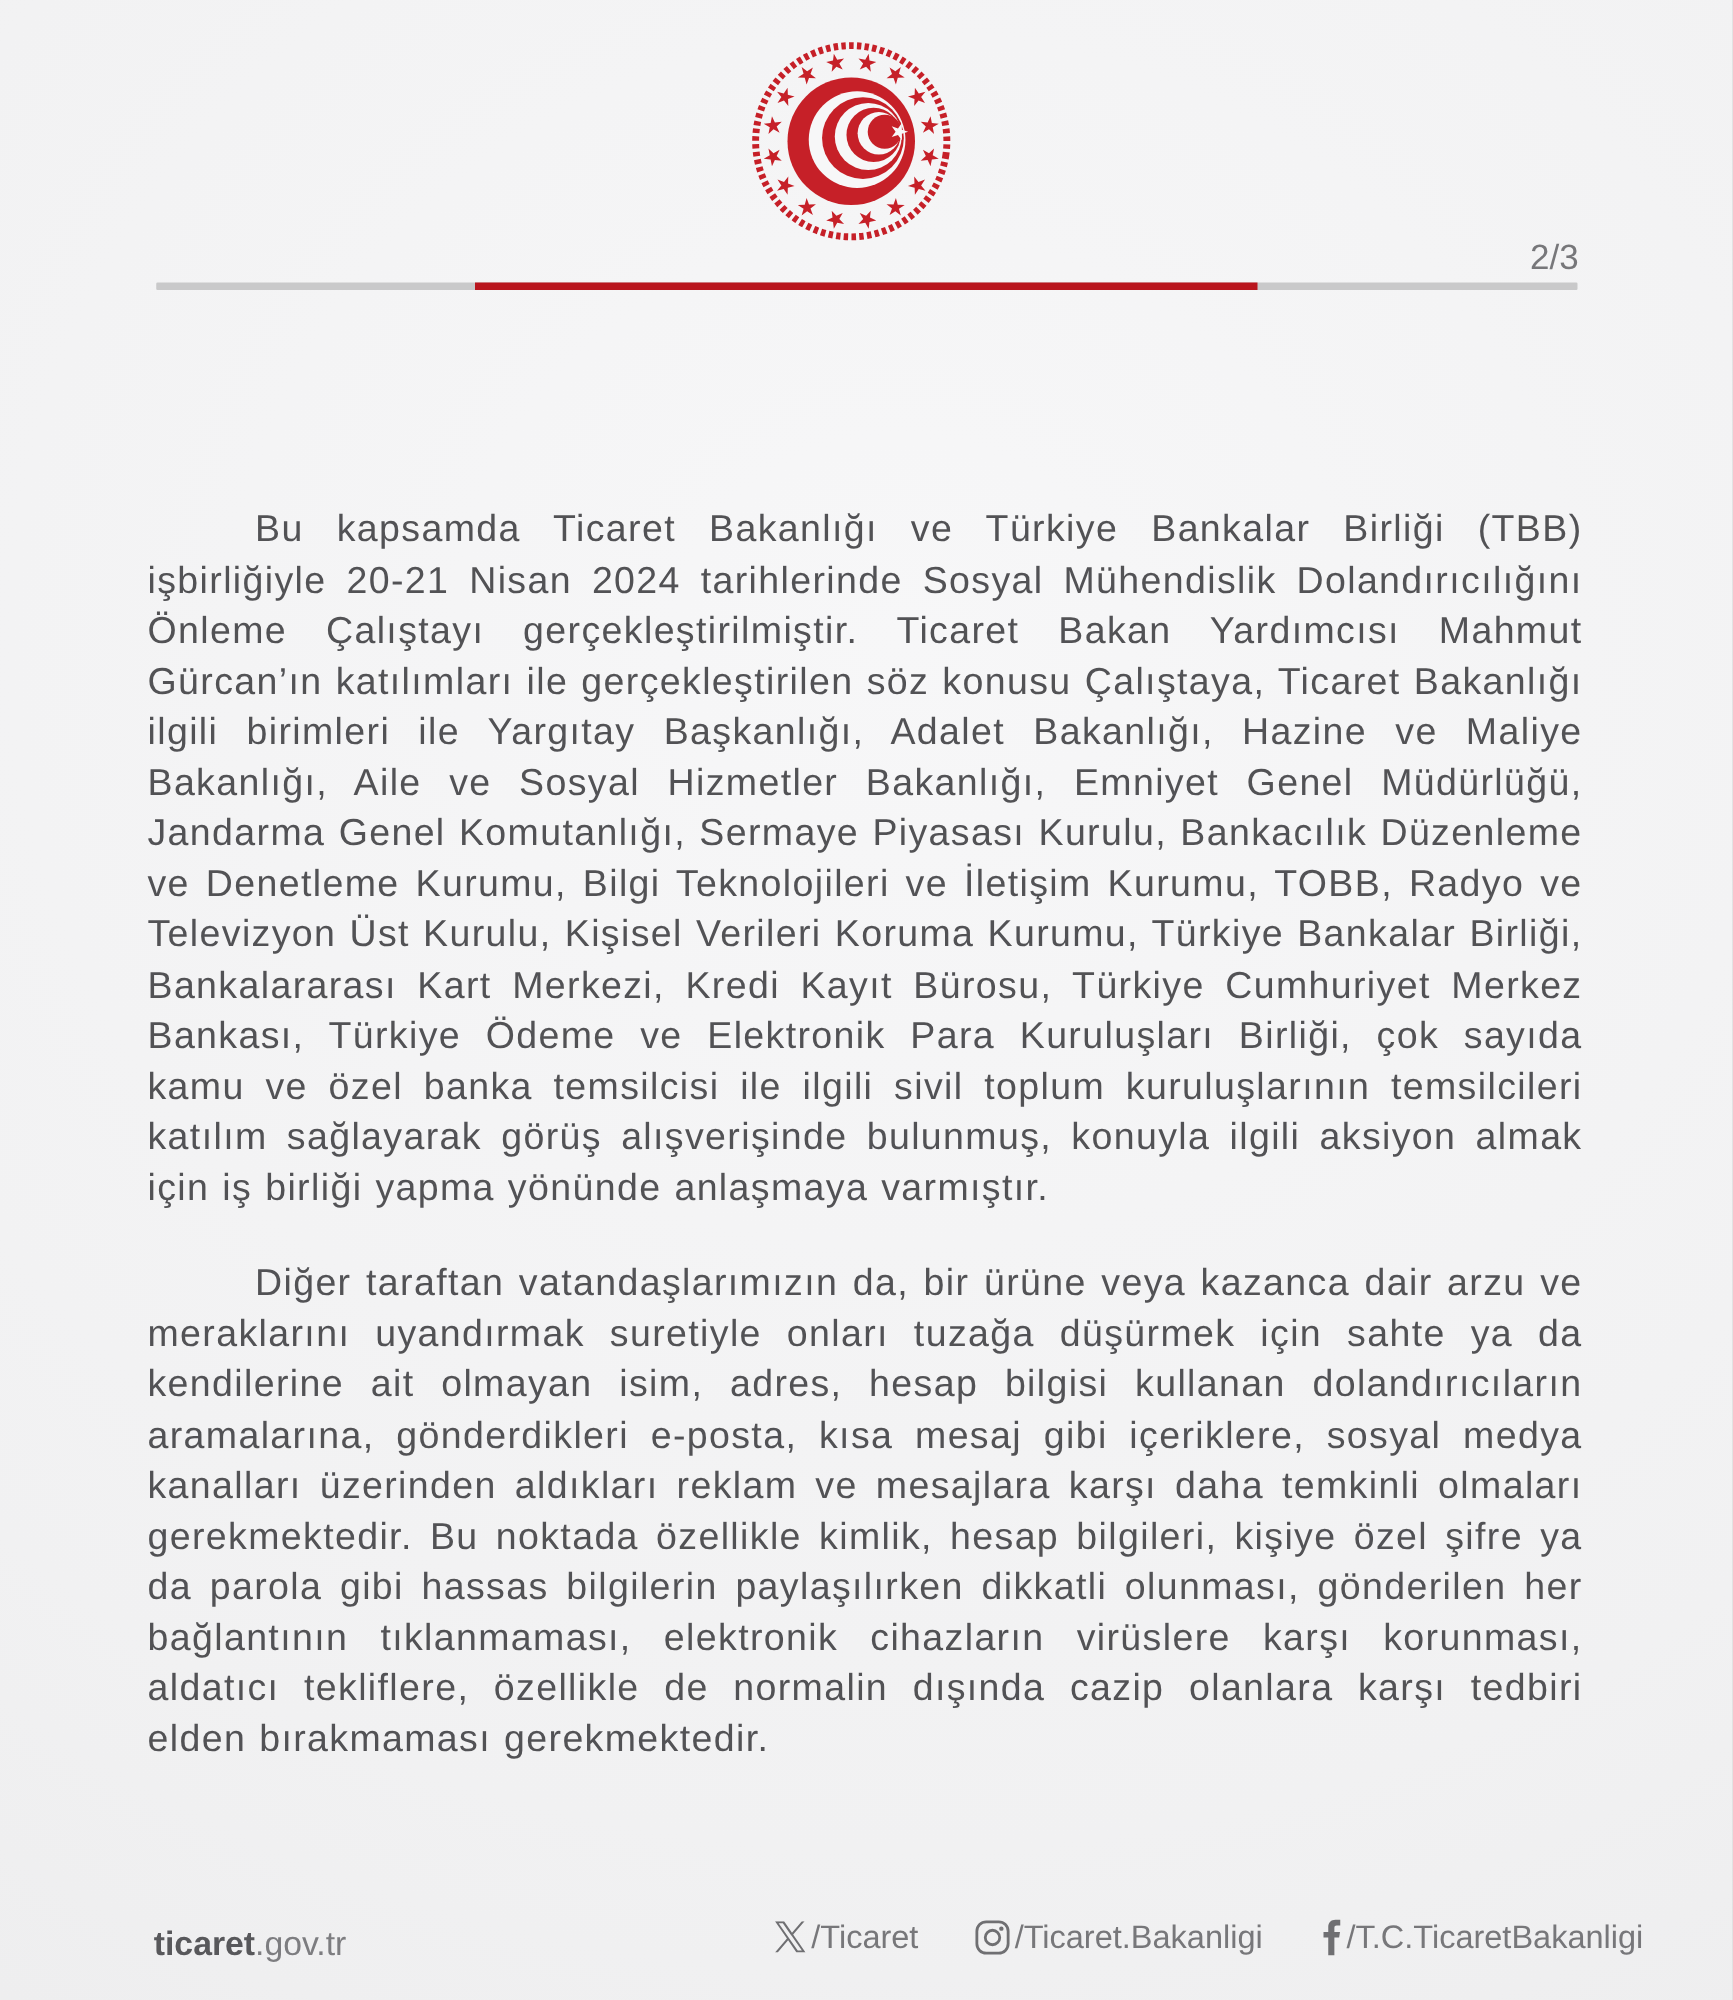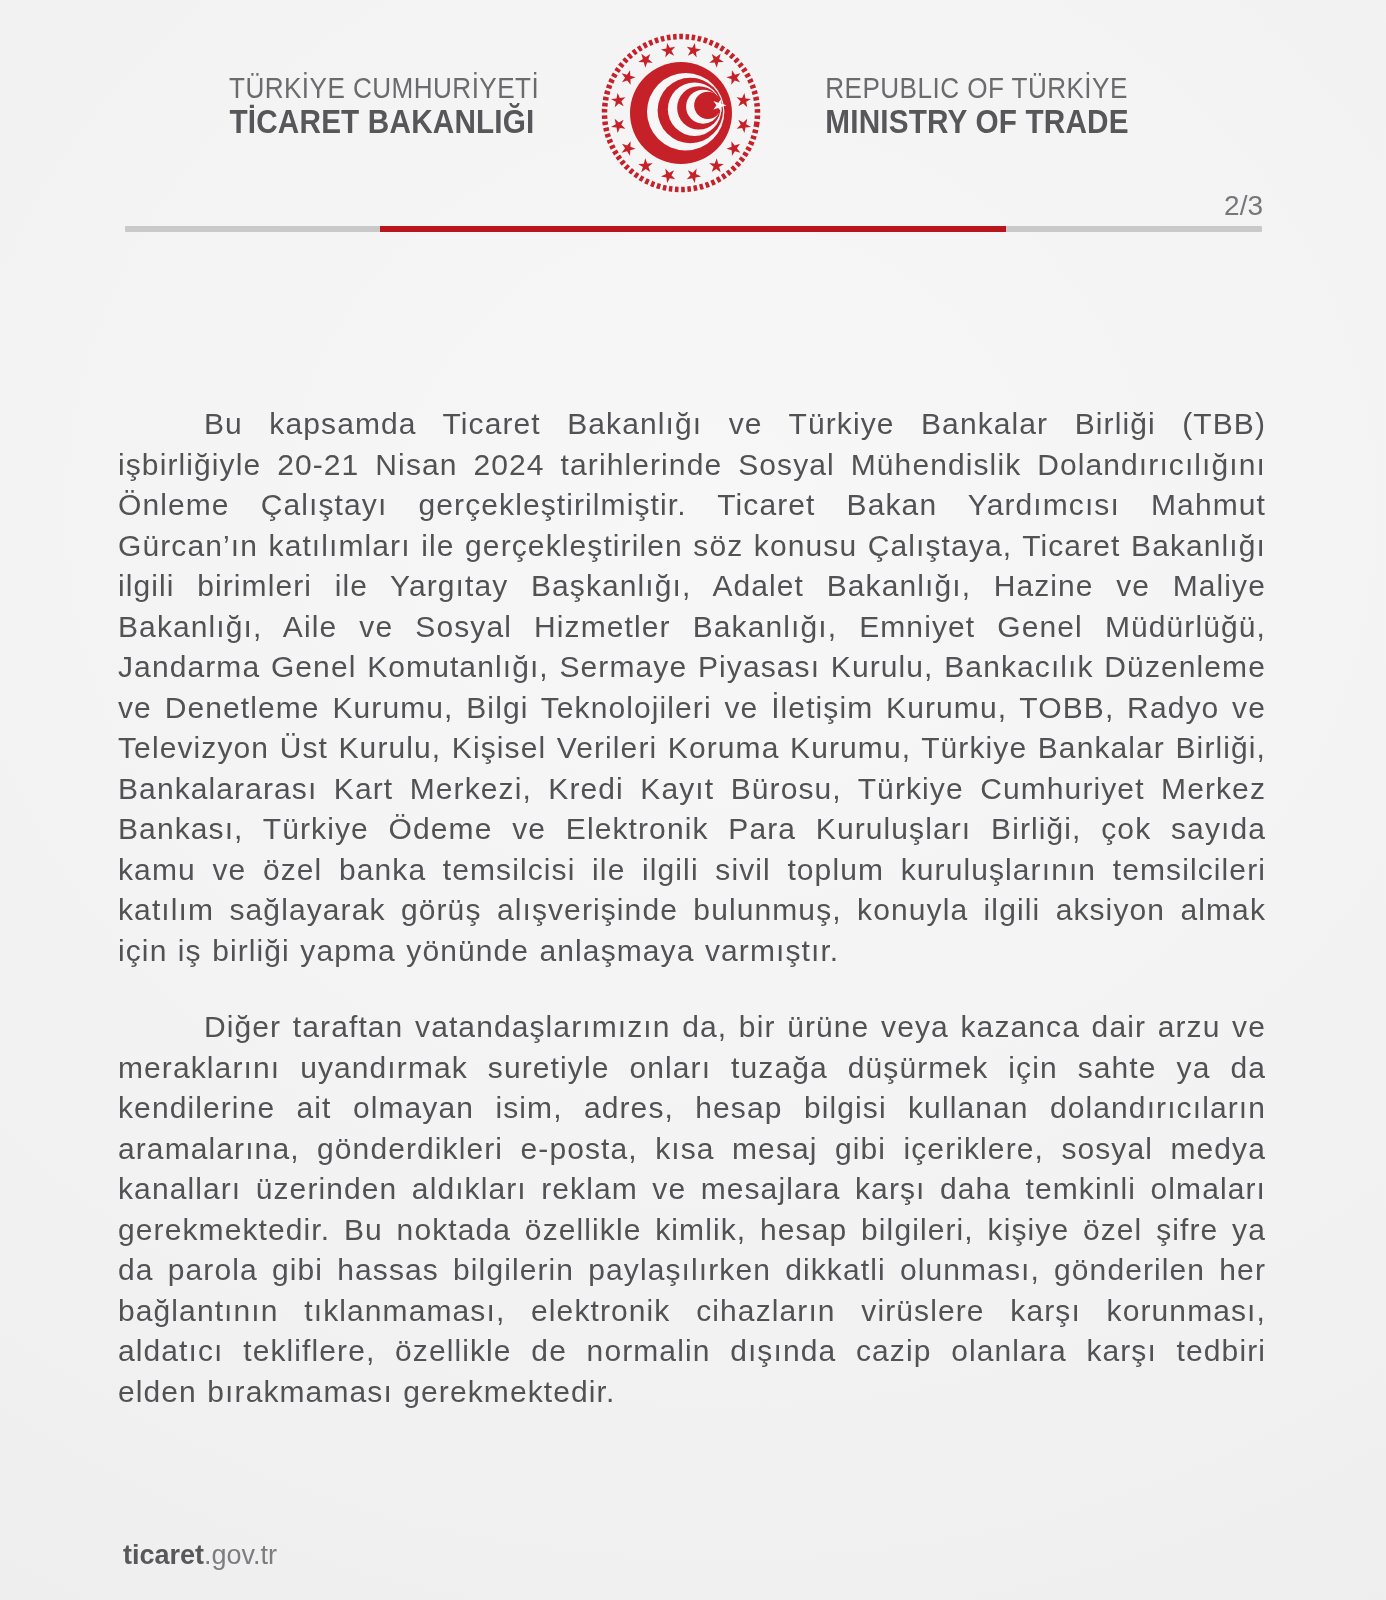--- a/index.html
+++ b/index.html
@@ -70,24 +70,20 @@
     font-size:26px; color:#77777a; white-space:nowrap;
   }
   .social-item { display:flex; align-items:center; gap:4px; }
   .social-item svg { display:block; }
 </style>
 </head>
 <body>
 
 <div class="page">
 
-  <div class="header-left hdr-block">
-    <span class="hdr-line1">TÜRKİYE CUMHURİYETİ</span>
-    <span class="hdr-line2">TİCARET BAKANLIĞI</span>
-  </div>
 
   <div class="logo-wrap">
     <svg viewBox="-100 -100 200 200" width="170" height="170">
       <defs>
         <path id="star5" d="M0,-9 L2.02,-2.78 L8.56,-2.78 L3.27,1.06 L5.29,7.28 L0,3.44 L-5.29,7.28 L-3.27,1.06 L-8.56,-2.78 L-2.02,-2.78 Z"></path>
       </defs>
 
       <circle r="90" fill="none" stroke="#c62028" stroke-width="6.5" stroke-dasharray="4.2 3.1" transform="rotate(8)"></circle>
 
       <g fill="#c62028">
@@ -113,34 +109,56 @@
       <circle cx="5.5" cy="-1.5" r="45.5" fill="#f7f7f8"></circle>
       <circle cx="11" cy="-3" r="38.5" fill="#c62028"></circle>
       <circle cx="16" cy="-4.5" r="31.5" fill="#f7f7f8"></circle>
       <circle cx="21" cy="-6" r="25.5" fill="#c62028"></circle>
       <circle cx="26" cy="-7.5" r="20" fill="#f7f7f8"></circle>
       <circle cx="31.5" cy="-9" r="16" fill="#c62028"></circle>
       <use href="#star5" transform="translate(45,-9) rotate(18) scale(0.95)" fill="#f7f7f8"></use>
     </svg>
   </div>
 
-  <div class="header-right hdr-block">
-    <span class="hdr-line1">REPUBLIC OF TÜRKİYE</span>
-    <span class="hdr-line2">MINISTRY OF TRADE</span>
-  </div>
 
   <div class="page-num">2/3</div>
 
   <div class="divider">
     <div class="divider-accent"></div>
   </div>
 
   <div class="body-text">
     <p>Bu kapsamda Ticaret Bakanlığı ve Türkiye Bankalar Birliği (TBB) işbirliğiyle 20-21 Nisan 2024 tarihlerinde Sosyal Mühendislik Dolandırıcılığını Önleme Çalıştayı gerçekleştirilmiştir. Ticaret Bakan Yardımcısı Mahmut Gürcan’ın katılımları ile gerçekleştirilen söz konusu Çalıştaya, Ticaret Bakanlığı ilgili birimleri ile Yargıtay Başkanlığı, Adalet Bakanlığı, Hazine ve Maliye Bakanlığı, Aile ve Sosyal Hizmetler Bakanlığı, Emniyet Genel Müdürlüğü, Jandarma Genel Komutanlığı, Sermaye Piyasası Kurulu, Bankacılık Düzenleme ve Denetleme Kurumu, Bilgi Teknolojileri ve İletişim Kurumu, TOBB, Radyo ve Televizyon Üst Kurulu, Kişisel Verileri Koruma Kurumu, Türkiye Bankalar Birliği, Bankalararası Kart Merkezi, Kredi Kayıt Bürosu, Türkiye Cumhuriyet Merkez Bankası, Türkiye Ödeme ve Elektronik Para Kuruluşları Birliği, çok sayıda kamu ve özel banka temsilcisi ile ilgili sivil toplum kuruluşlarının temsilcileri katılım sağlayarak görüş alışverişinde bulunmuş, konuyla ilgili aksiyon almak için iş birliği yapma yönünde anlaşmaya varmıştır.</p>
     <p>Diğer taraftan vatandaşlarımızın da, bir ürüne veya kazanca dair arzu ve meraklarını uyandırmak suretiyle onları tuzağa düşürmek için sahte ya da kendilerine ait olmayan isim, adres, hesap bilgisi kullanan dolandırıcıların aramalarına, gönderdikleri e-posta, kısa mesaj gibi içeriklere, sosyal medya kanalları üzerinden aldıkları reklam ve mesajlara karşı daha temkinli olmaları gerekmektedir. Bu noktada özellikle kimlik, hesap bilgileri, kişiye özel şifre ya da parola gibi hassas bilgilerin paylaşılırken dikkatli olunması, gönderilen her bağlantının tıklanmaması, elektronik cihazların virüslere karşı korunması, aldatıcı tekliflere, özellikle de normalin dışında cazip olanlara karşı tedbiri elden bırakmaması gerekmektedir.</p>
   </div>
 
   <div class="footer-site">
     <span class="site-bold">ticaret</span><span class="site-rest">.gov.tr</span>
   </div>
 
+  <div class="footer-social">
+
+    <div class="social-item">
+      <svg width="25" height="25" viewBox="0 0 1227 1227">
+        <path fill="#6f6f72" d="M714.163 519.284 1160.89 0h-105.86L667.137 450.887 357.328 0H0l468.492 681.821L0 1226.37h105.866l409.625-476.152 327.181 476.152H1200L714.163 519.284Zm-145 168.544-47.468-67.894L144.011 79.694h162.604l304.797 435.991 47.468 67.894 396.2 566.721H892.476L569.165 687.828Z"></path>
+      </svg>
+      <span>/Ticaret</span>
+    </div>
+
+    <div class="social-item">
+      <svg width="28" height="28" viewBox="0 0 30 30">
+        <rect x="1.6" y="1.6" width="26.8" height="26.8" rx="8" fill="none" stroke="#6f6f72" stroke-width="2.4"></rect>
+        <circle cx="15" cy="15" r="6.2" fill="none" stroke="#6f6f72" stroke-width="2.4"></circle>
+        <circle cx="22.6" cy="7.4" r="1.9" fill="#6f6f72"></circle>
+      </svg>
+      <span>/Ticaret.Bakanligi</span>
+    </div>
+
+    <div class="social-item">
+      <svg width="18" height="30" viewBox="0 0 18 30">
+        <path fill="#6f6f72" d="M17.2 0.8v4.6h-2.9c-1.1 0-1.8 0.7-1.8 1.8v3.3h4.5l-0.7 4.5h-3.8v14.2H7.6V15H3.8v-4.5h3.8V6.6C7.6 3 9.9 0.8 13.4 0.8h3.8z"></path>
+      </svg>
+      <span>/T.C.TicaretBakanligi</span>
+    </div>
+
+  </div>
 
 </div>
 
 </body></html>

